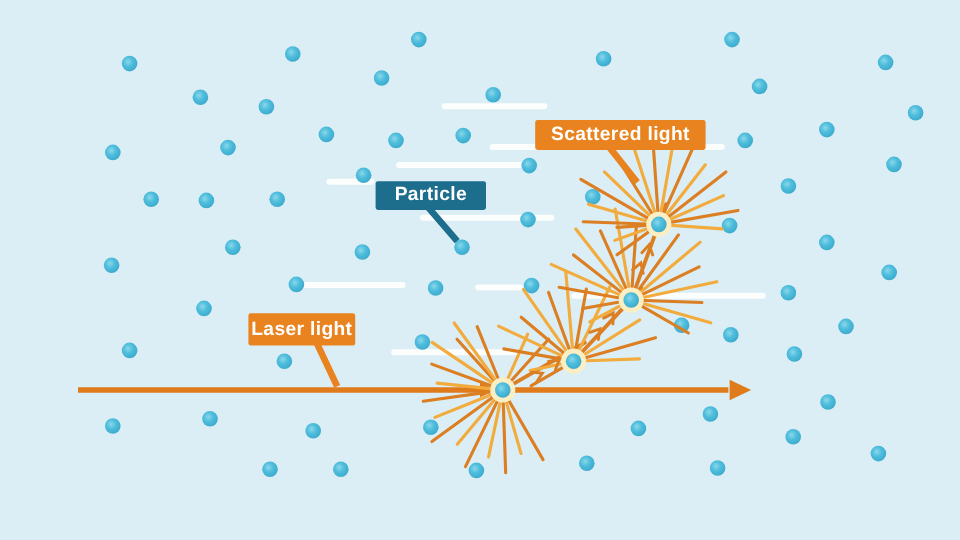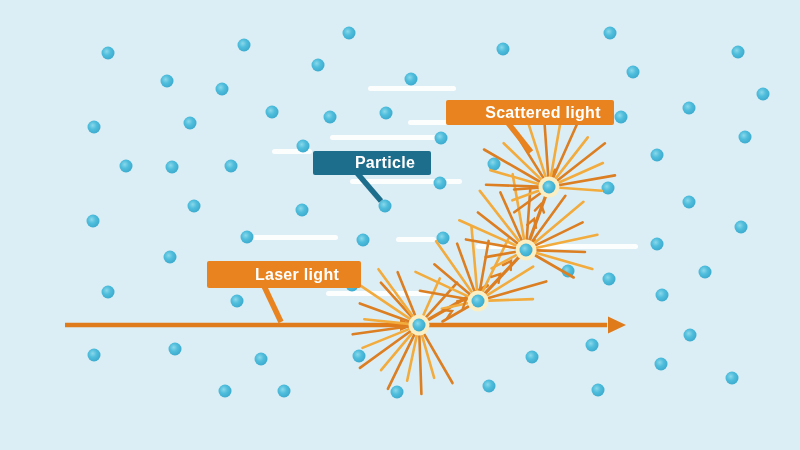--- a/index.html
+++ b/index.html
@@ -5,25 +5,25 @@
   html,body{margin:0;padding:0;}
   .stage{
     position:relative;width:800px;height:450px;overflow:hidden;
     background:#dceef5;
     font-family:"Liberation Sans","DejaVu Sans",sans-serif;
   }
   .stage svg{position:absolute;left:0;top:0;}
   .label{
     position:absolute;display:flex;align-items:center;justify-content:center;
     color:#ffffff;font-weight:bold;font-size:16px;letter-spacing:.3px;
-    border-radius:2px;white-space:nowrap;z-index:3;padding-left:26px;
+    border-radius:2px;white-space:nowrap;z-index:3;
   }
   .label-orange{background:#e8831f;}
   .label-teal{background:#1d6d8c;}
-  #lbl-laser{left:207px;top:261px;width:128px;height:27px;}
+  #lbl-laser{left:207px;top:261px;width:89px;height:27px;}
   #lbl-particle{left:313px;top:151px;width:92px;height:24px;}
   #lbl-scattered{left:446px;top:100px;width:142px;height:25px;}
 </style>
 </head>
 <body>
 
 <div class="stage">
   <svg id="scene" width="800" height="450" viewBox="0 0 800 450">
     <defs>
       <radialGradient id="dotg" cx="40%" cy="38%" r="68%">

